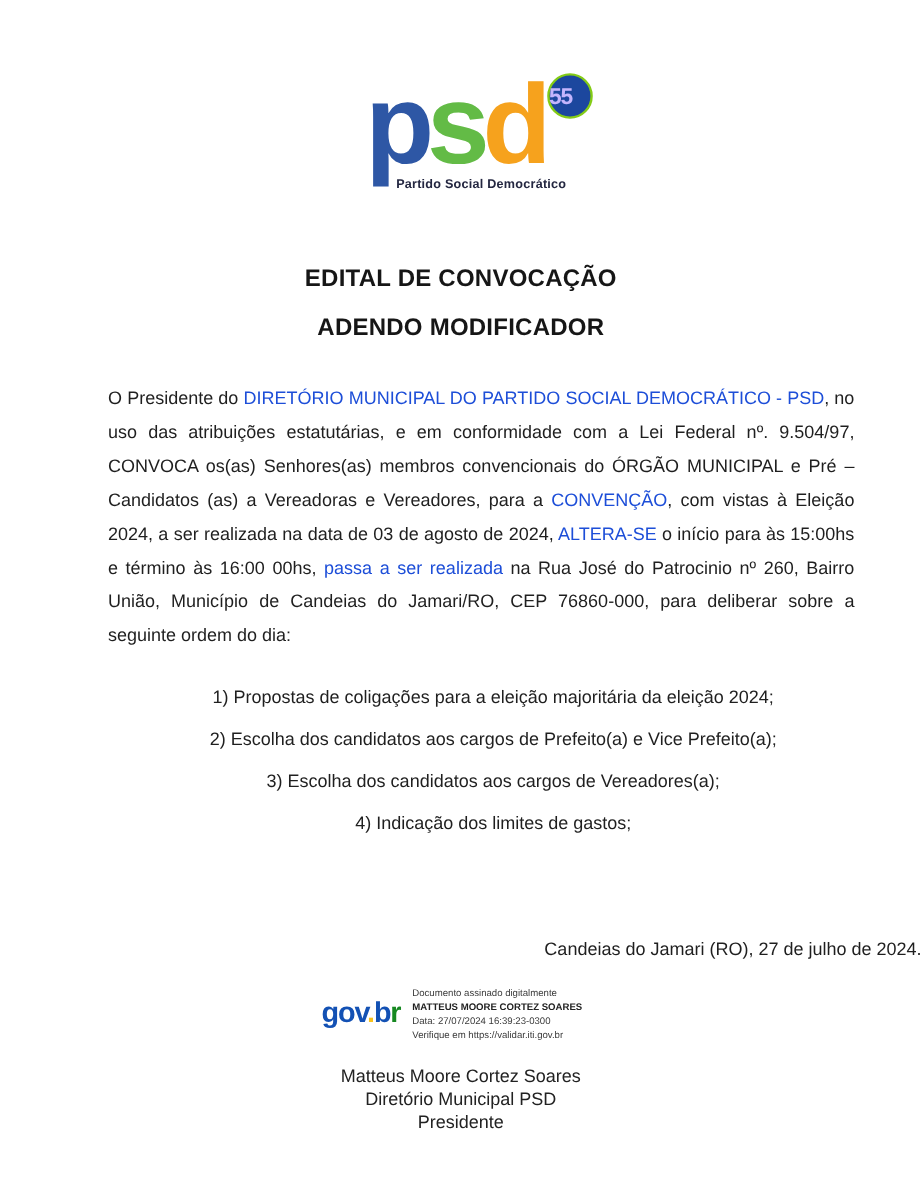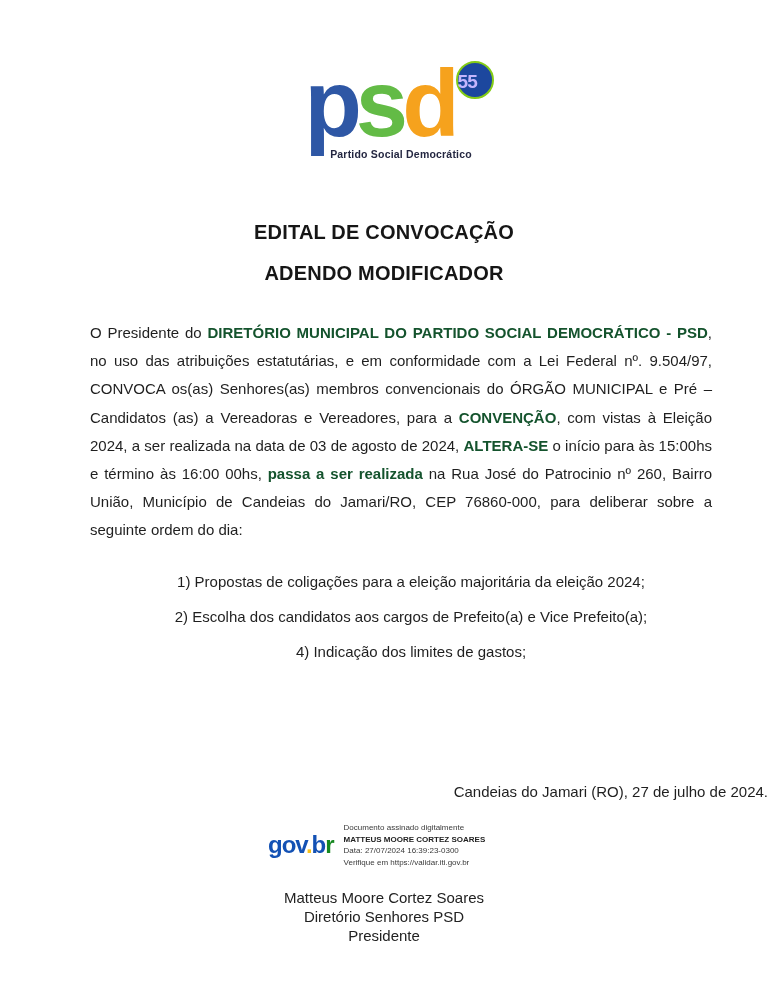--- a/index.html
+++ b/index.html
@@ -38,21 +38,21 @@
     font-size:20px; font-weight:bold; color:#161616; letter-spacing:0.2px;
   }
   .doc-title { top:205px; }
   .doc-subtitle { top:246px; }
 
   
   .edital-paragraph {
     position:absolute; top:303px; left:90px; width:622px;
     font-size:15px; line-height:28.2px; text-align:justify; color:#1f1f1f;
   }
-  .edital-paragraph b { font-weight:bold; color:#14532d; }
+  .edital-paragraph b { font-weight:normal; color:#1d4ed8; }
 
   
   .agenda-list { position:absolute; top:557px; left:121px; width:580px;
     font-size:15px; color:#1f1f1f;text-align:center; }
   .agenda-item { margin-bottom:18px; line-height:17px; }
 
   
   .date-line { position:absolute; top:767px; left:0; width:100%;
     text-align:right; font-size:15px; color:#1f1f1f; }
 
@@ -85,34 +85,35 @@
   </div>
 
   <div class="doc-title">EDITAL DE CONVOCAÇÃO</div>
   <div class="doc-subtitle">ADENDO MODIFICADOR</div>
 
   <p class="edital-paragraph"><span>O Presidente do </span><b>DIRETÓRIO MUNICIPAL DO PARTIDO SOCIAL DEMOCRÁTICO - PSD</b><span>, no uso das atribuições estatutárias, e em conformidade com a Lei Federal nº. 9.504/97, CONVOCA os(as) Senhores(as) membros convencionais do ÓRGÃO MUNICIPAL e Pré – Candidatos (as) a Vereadoras e Vereadores, para a </span><b>CONVENÇÃO</b><span>, com vistas à Eleição 2024, a ser realizada na data de 03 de agosto de 2024, </span><b>ALTERA-SE</b><span> o início para às 15:00hs e término às 16:00 00hs, </span><b>passa a ser realizada</b><span> na Rua José do Patrocinio nº 260, Bairro União, Município de Candeias do Jamari/RO, CEP 76860-000, para deliberar sobre a seguinte ordem do dia:</span></p>
 
   <div class="agenda-list">
     <div class="agenda-item">1) Propostas de coligações para a eleição majoritária da eleição 2024;</div>
     <div class="agenda-item">2) Escolha dos candidatos aos cargos de Prefeito(a) e Vice Prefeito(a);</div>
+    <div class="agenda-item">3) Escolha dos candidatos aos cargos de Vereadores(a);</div>
     <div class="agenda-item">4) Indicação dos limites de gastos;</div>
   </div>
 
   <div class="date-line">Candeias do Jamari (RO), 27 de julho de 2024.</div>
 
   <div class="sig-stamp">
     <div class="govbr-logo"><span class="gb-blue">gov</span><span class="gb-yellow">.</span><span class="gb-blue">b</span><span class="gb-green">r</span></div>
     <div class="sig-lines">
       <div>Documento assinado digitalmente</div>
       <div class="sig-line-name">MATTEUS MOORE CORTEZ SOARES</div>
       <div>Data: 27/07/2024 16:39:23-0300</div>
       <div>Verifique em https://validar.iti.gov.br</div>
     </div>
   </div>
 
   <div class="signer-block">
     <div>Matteus Moore Cortez Soares</div>
-    <div>Diretório Senhores PSD</div>
+    <div>Diretório Municipal PSD</div>
     <div>Presidente</div>
   </div>
 
 </div>
 
 </body></html>

